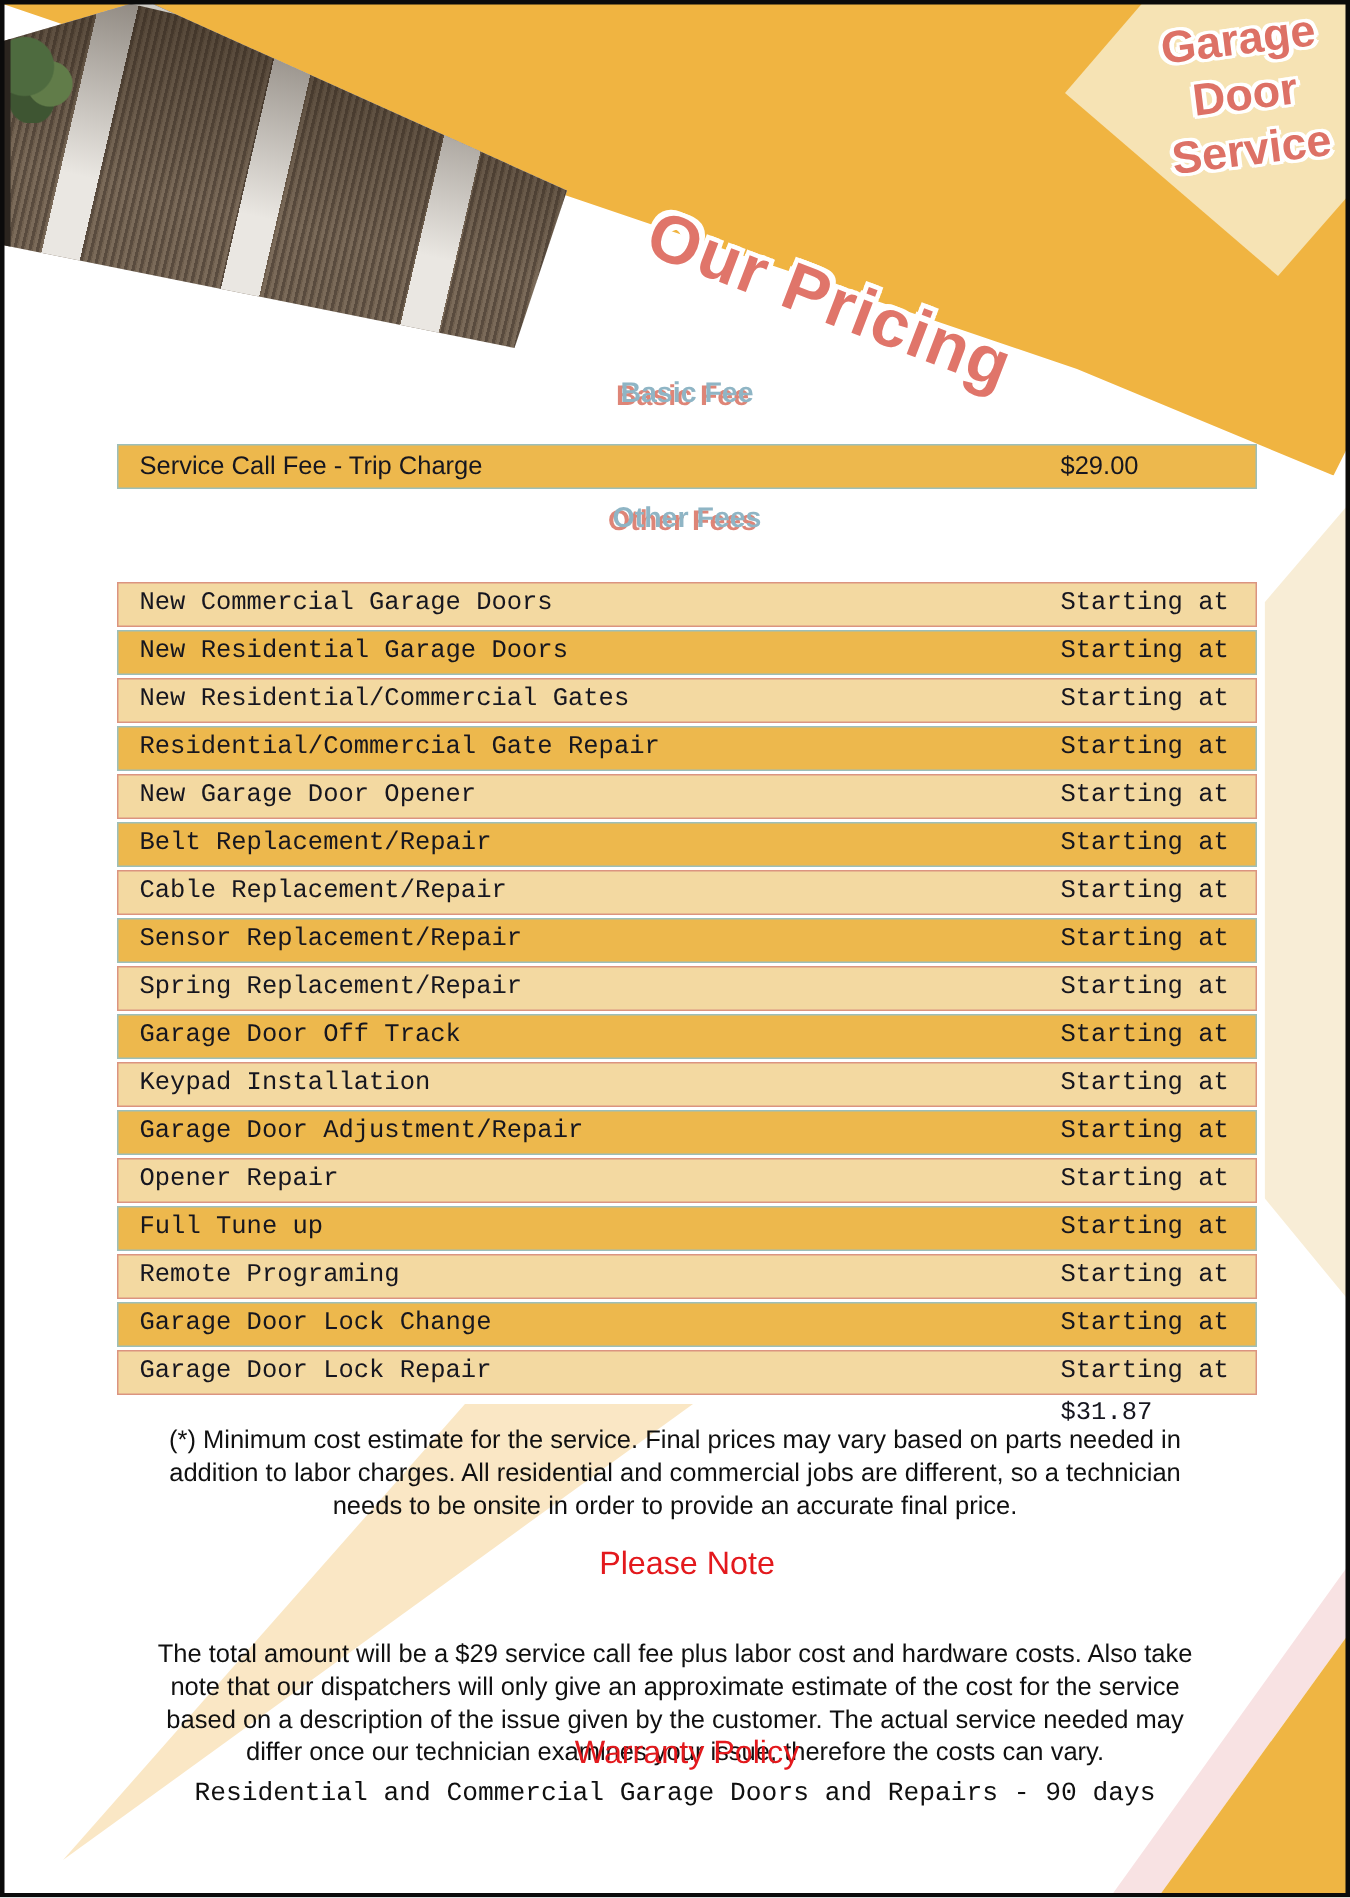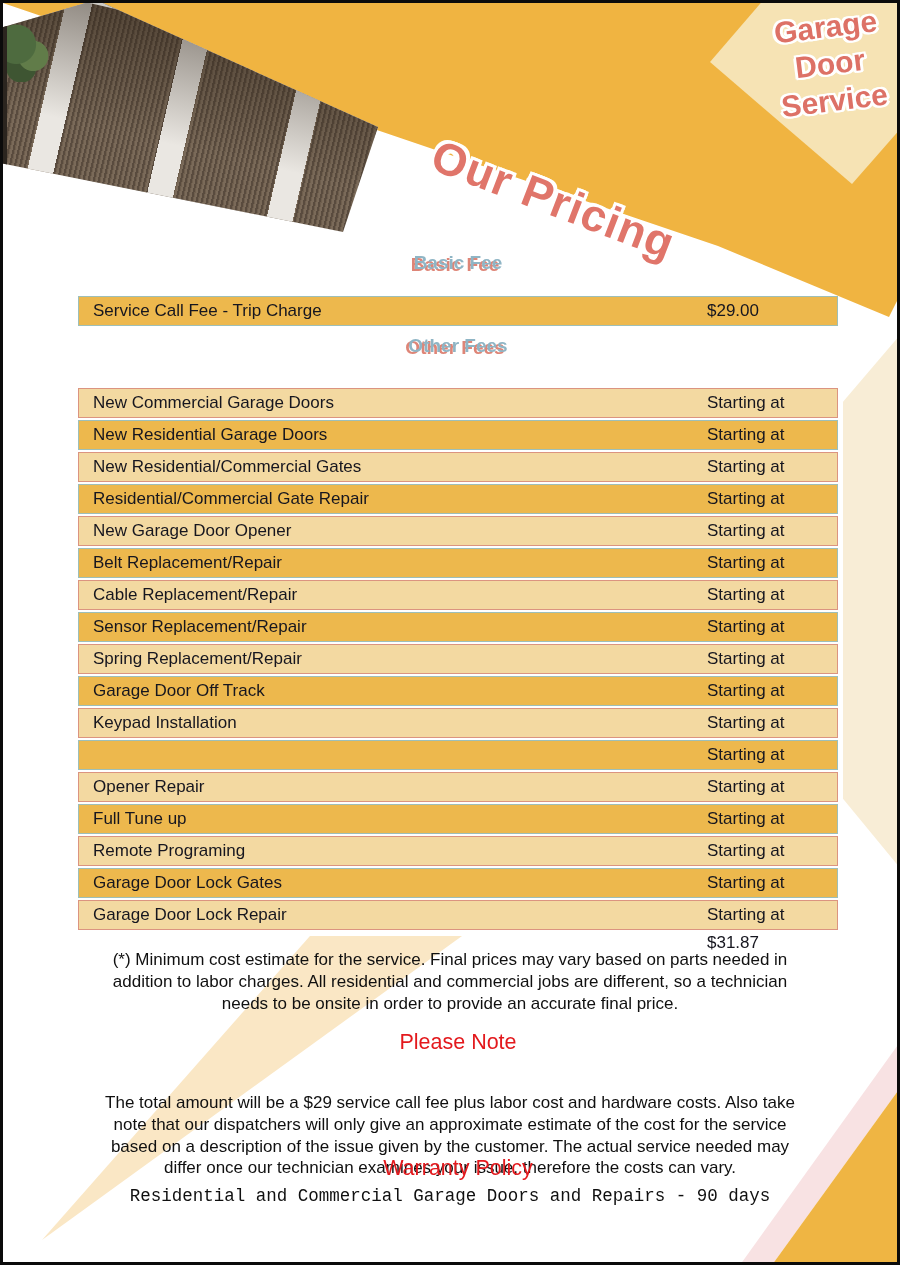--- a/index.html
+++ b/index.html
@@ -93,21 +93,21 @@
 
   
   .row{
     position:relative;height:30px;margin-bottom:2px;box-sizing:border-box;
     border:1px solid;padding-left:14px;font-size:17px;line-height:28px;color:#16161F;z-index:3;
   }
   .row-light{background:#F3D9A1;border-color:#DB9480;}
   .row-orange{background:#EDB84D;border-color:#9DBFB9;}
   .row .price{position:absolute;left:591px;top:0;margin-left:37px;}
   .basic-row{position:absolute;left:78px;top:296px;width:760px;z-index:3;}
-  .fees-table{position:absolute;left:78px;top:388px;width:760px;z-index:3;}
+  .fees-table{position:absolute;left:78px;top:388px;width:760px;z-index:3;font-family:Liberation Mono, monospace;}
 
   
   .para{
     position:absolute;left:70px;width:760px;text-align:center;z-index:3;
     font-size:17px;line-height:21.8px;color:#101010;white-space:pre-line;
   }
   .para-1{top:949px;text-align:center;}
   .para-2{top:1092px;}
   .warranty-line{top:1186px;font-size:17.5px;font-family:Liberation Mono, monospace;}
 </style>
@@ -149,25 +149,25 @@
       <div class="row row-orange"><span class="label">New Residential Garage Doors</span><span class="price">Starting at $599.00</span></div>
       <div class="row row-light"><span class="label">New Residential/Commercial Gates</span><span class="price">Starting at $599.00</span></div>
       <div class="row row-orange"><span class="label">Residential/Commercial Gate Repair</span><span class="price">Starting at $65.00</span></div>
       <div class="row row-light"><span class="label">New Garage Door Opener</span><span class="price">Starting at $242.94</span></div>
       <div class="row row-orange"><span class="label">Belt Replacement/Repair</span><span class="price">Starting at $65.00</span></div>
       <div class="row row-light"><span class="label">Cable Replacement/Repair</span><span class="price">Starting at $65.00</span></div>
       <div class="row row-orange"><span class="label">Sensor Replacement/Repair</span><span class="price">Starting at $65.00</span></div>
       <div class="row row-light"><span class="label">Spring Replacement/Repair</span><span class="price">Starting at $65.00</span></div>
       <div class="row row-orange"><span class="label">Garage Door Off Track</span><span class="price">Starting at $65.00</span></div>
       <div class="row row-light"><span class="label">Keypad Installation</span><span class="price">Starting at $65.00</span></div>
-      <div class="row row-orange"><span class="price">Starting at $65.00</span></div>
+      <div class="row row-orange"><span class="label">Garage Door Adjustment/Repair</span><span class="price">Starting at $65.00</span></div>
       <div class="row row-light"><span class="label">Opener Repair</span><span class="price">Starting at $65.00</span></div>
       <div class="row row-orange"><span class="label">Full Tune up</span><span class="price">Starting at $65.00</span></div>
       <div class="row row-light"><span class="label">Remote Programing</span><span class="price">Starting at $45.00</span></div>
-      <div class="row row-orange"><span class="label">Garage Door Lock Gates</span><span class="price">Starting at $25.00</span></div>
+      <div class="row row-orange"><span class="label">Garage Door Lock Change</span><span class="price">Starting at $25.00</span></div>
       <div class="row row-light"><span class="label">Garage Door Lock Repair</span><span class="price">Starting at $31.87</span></div>
     </div>
 
   <div class="para para-1">(*) Minimum cost estimate for the service. Final prices may vary based on parts needed in
 addition to labor charges. All residential and commercial jobs are different, so a technician
 needs to be onsite in order to provide an accurate final price.</div>
   <div class="red-heading h-please">Please Note</div>
   <div class="para para-2">The total amount will be a $29 service call fee plus labor cost and hardware costs. Also take
 note that our dispatchers will only give an approximate estimate of the cost for the service
 based on a description of the issue given by the customer. The actual service needed may

